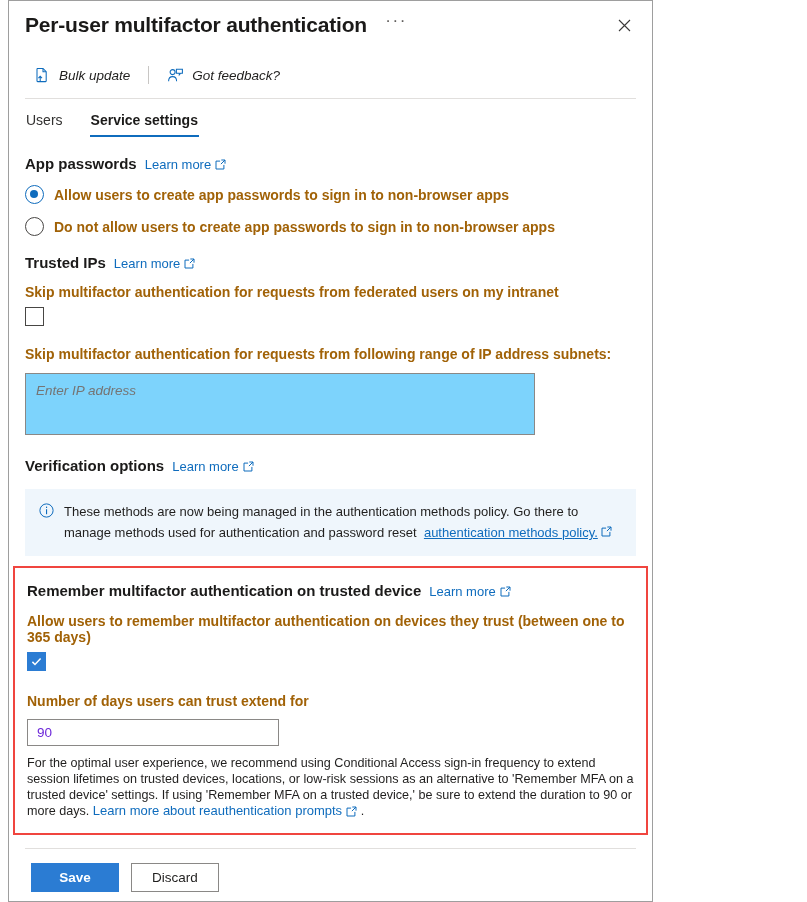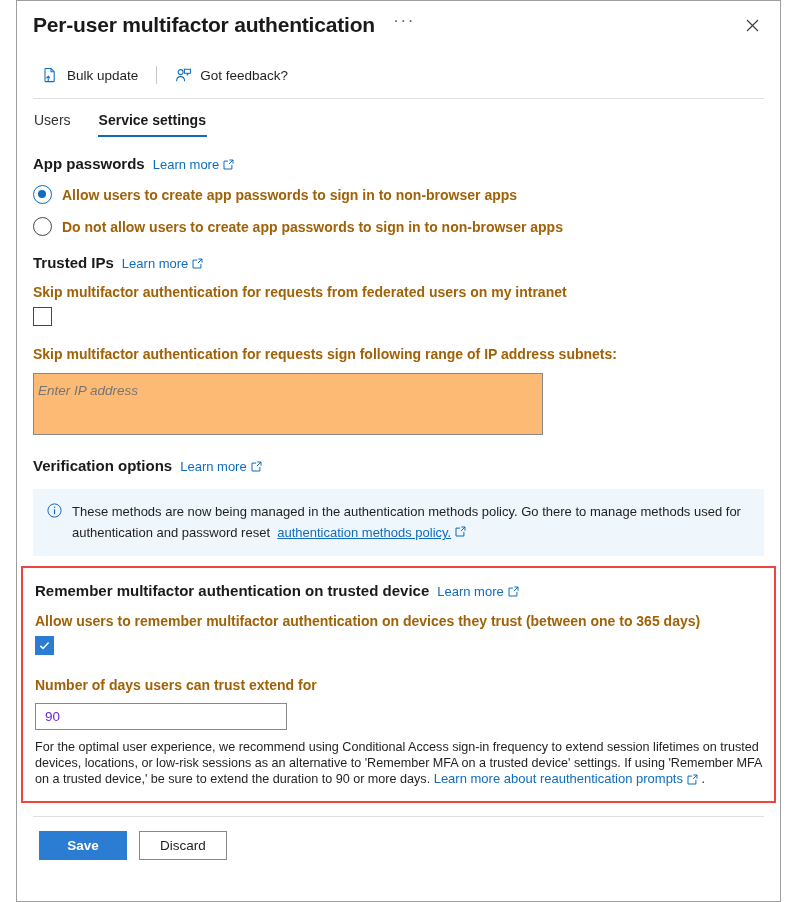--- a/index.html
+++ b/index.html
@@ -8,22 +8,22 @@
     width: 807px;
     height: 902px;
     background: #ffffff;
     font-family: "Liberation Sans", sans-serif;
     color: #201f1e;
     overflow: hidden;
     position: relative;
   }
   .page-frame {
     position: absolute;
-    left: 16px; top: 0;
-    width: 765px; height: 902px;
+    left: 8px; top: 0;
+    width: 645px; height: 902px;
     border: 1px solid #9e9e9e;
     background: #fff;
   }
 
   
   .titlebar {
     position: relative;
     height: 46px;
     padding: 10px 16px 0 16px;
   }
@@ -57,20 +57,21 @@
   }
   .close-btn svg { display: block; }
 
   
   .commandbar {
     display: flex;
     align-items: center;
     padding: 0 16px;
     height: 40px;
     margin-top: 8px;
+    font-style: italic;
   }
   .cmd {
     display: flex;
     align-items: center;
     gap: 8px;
     height: 32px;
     padding: 0 9px;
     cursor: pointer;
     font-size: 13.5px;
     color: #201f1e;
@@ -175,22 +176,22 @@
   }
   .cb.checked { background: #2b7cd3; border-color: #2b7cd3; }
   .cb .tick { display: none; }
   .cb.checked .tick { display: block; }
 
   .ip-box {
     margin-top: 11px;
     width: 510px;
     height: 62px;
     border: 1px solid #8a8886;
-    background: #fdba74;
-    padding: 9px 4px;
+    background: #7dd3fc;
+    padding: 9px 10px;
     font-family: "Liberation Sans", sans-serif;
     font-size: 13.5px;
     color: #6e6e6e;
     font-style: italic;
     resize: none;
     outline: none;
   }
 
   .info-bar {
     margin-top: 15px;
@@ -337,21 +338,21 @@
           </svg>
         </span>
       </span>
     </div>
 
     <div class="plain-text" style="margin-top:13px;">Skip multifactor authentication for requests from federated users on my intranet</div>
     <div class="cb">
       
     </div>
 
-    <div class="plain-text" style="margin-top:20px;">Skip multifactor authentication for requests sign following range of IP address subnets:</div>
+    <div class="plain-text" style="margin-top:20px;">Skip multifactor authentication for requests from following range of IP address subnets:</div>
     <textarea class="ip-box" placeholder="Enter IP address" style=""></textarea>
 
     
     <div class="section-head">
       <span>Verification options</span>
       <span class="lnk">
         <span>Learn more</span>
         <span class="ext-ico">
           <svg width="11" height="11" viewBox="0 0 11 11" aria-hidden="true">
             <path d="M1 2.1 h4.1 M1 2.1 V10 h7.9 V5.9" fill="none" stroke="#0f6cbd" stroke-width="1"></path>

